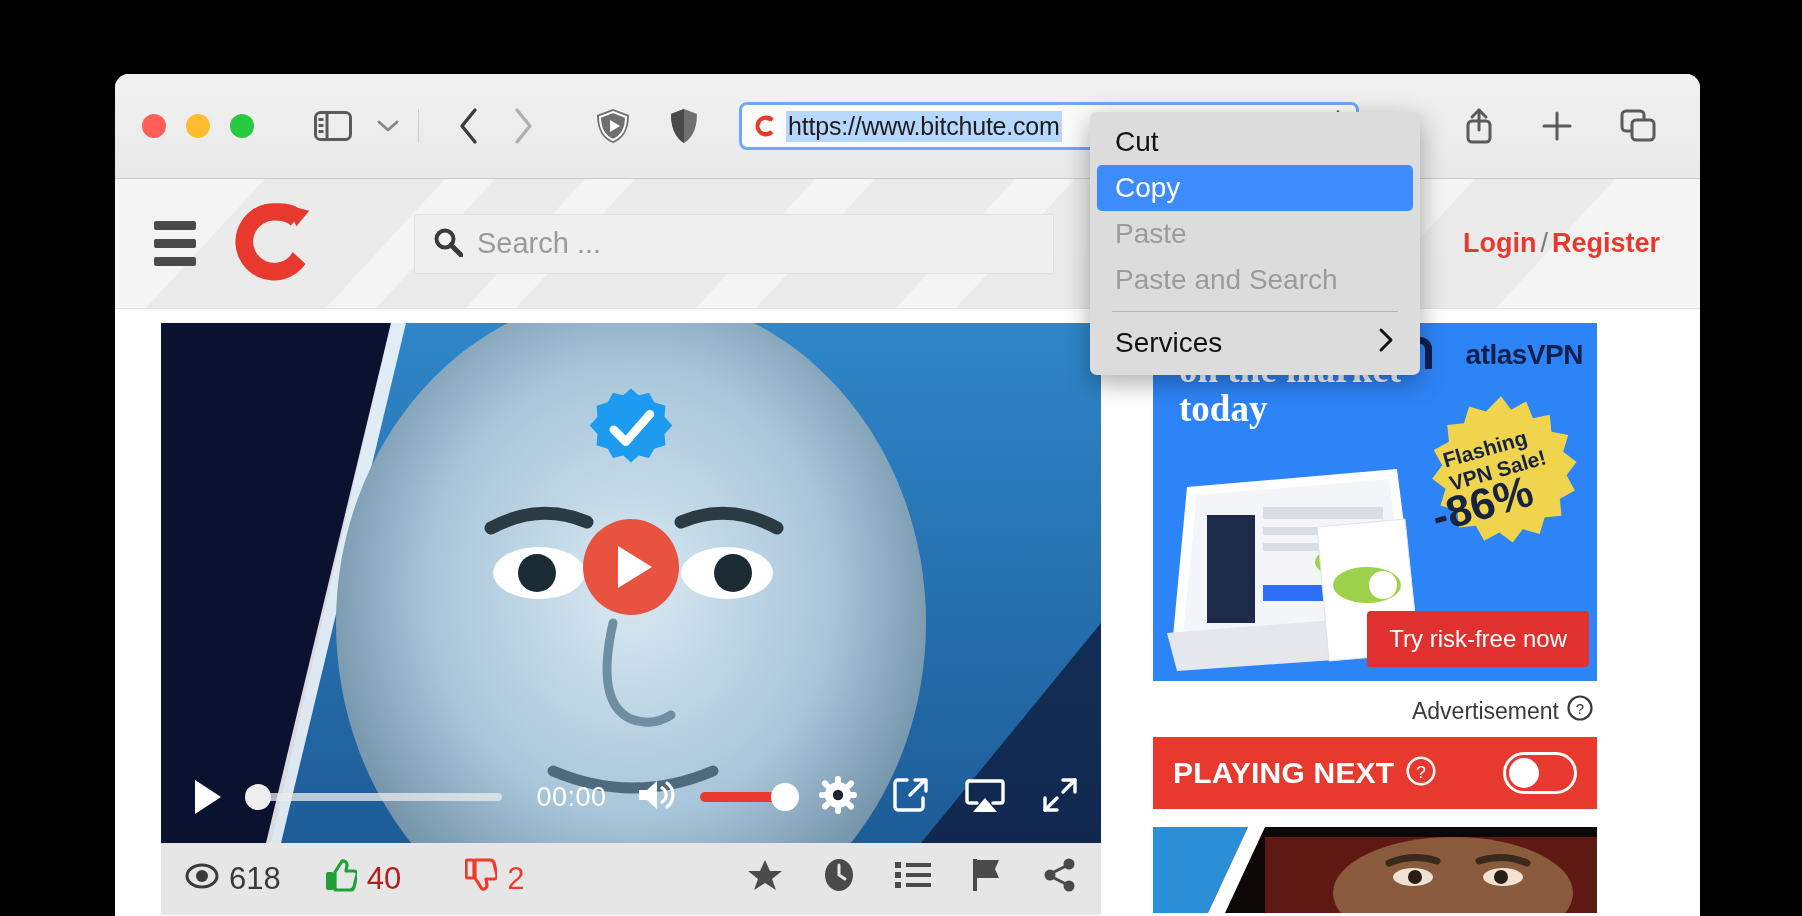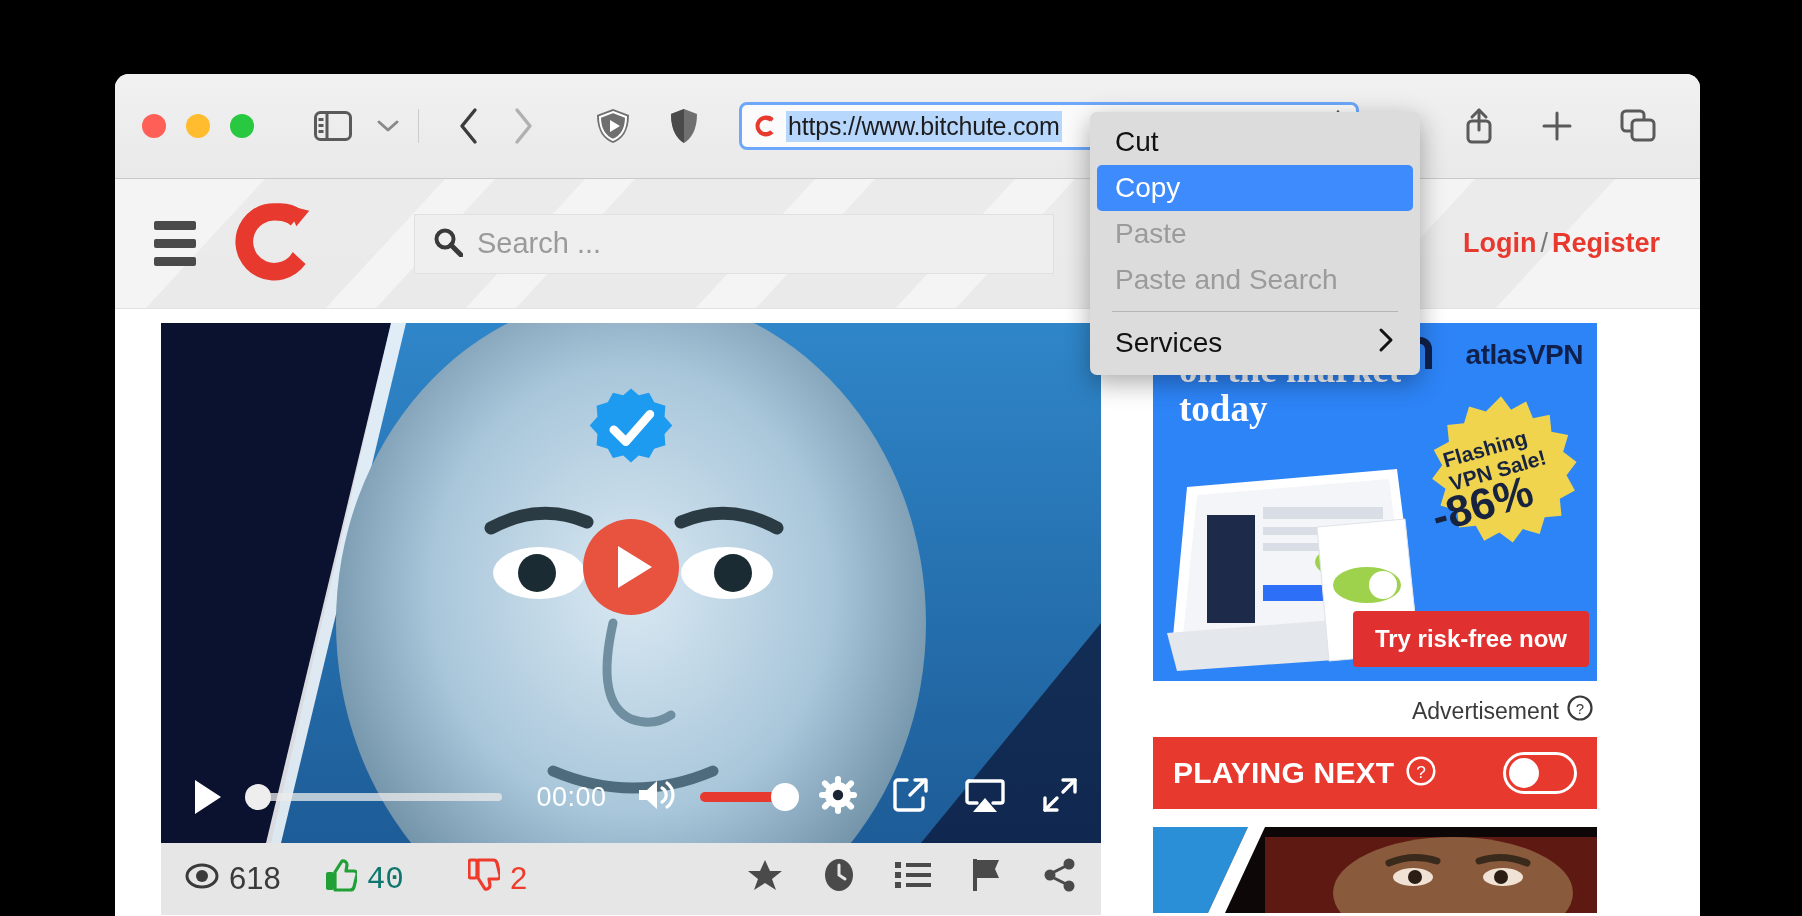--- a/index.html
+++ b/index.html
@@ -152,21 +152,21 @@
   .vol { position:relative; margin-left: 22px; width: 100px; height:10px; background:#e8392f; border-radius:5px; }
   .vol .knob { position:absolute; right:-12px; top:-9px; width:28px;height:28px;border-radius:50%; background:#fff; }
   .vc-right { margin-left: 32px; display:flex; align-items:center; gap:36px; }
 
   .statsbar {
     width: 940px; height: 72px; background: #e6e6e6;
     display:flex; align-items:center; padding: 0 24px;
     font-size: 31px; color: #3a3a3a;
   }
   .stat { display:flex; align-items:center; gap:10px; }
-  .stat.likes { color:#0f766e; margin-left: 44px; font-family: Liberation Mono, monospace; }
+  .stat.likes { color:#b91c1c; margin-left: 44px; }
   .stat.dislikes { color:#ef3b2c; margin-left: 64px; }
   .stat-actions { margin-left:auto; display:flex; align-items:center; gap:40px; color:#4a4a4a; }
 
   
   .side-col { margin-left: 52px; width: 444px; }
   .ad-banner {
     position: relative;
     width: 444px; height: 358px;
     background: #2d84f7;
     overflow:hidden;
@@ -179,21 +179,21 @@
     font-weight: bold; font-size: 37px; color:#ffffff; line-height:1.05;
   }
   .badge {
     position:absolute; right: 12px; top: 70px;
     width: 168px; height: 168px;
   }
   .badge-txt1 { position:absolute; left:28px; top:42px; transform:rotate(-16deg); font-size:21px; font-weight:bold; color:#17233f; line-height:1.15; }
   .badge-txt2 { position:absolute; left:14px; top:86px; transform:rotate(-16deg); font-size:44px; font-weight:bold; color:#17233f; }
   .ad-cta {
     position:absolute; right: 8px; bottom: 14px;
-    background:#e03030; color:#fff; font-weight:bold; font-size:24px;
+    background:#e03030; color:#fff; font-weight:normal; font-size:24px;
     padding: 14px 22px; border-radius:4px;
   }
   .ad-device { position:absolute; left: 14px; bottom: 4px; }
 
   .adv-label {
     display:flex; justify-content:flex-end; align-items:center; gap:8px;
     font-size: 23px; color:#3a3a3a; padding: 14px 4px 10px 0;
   }
   .playing-next {
     width: 444px; height: 72px; background:#e8392f;

